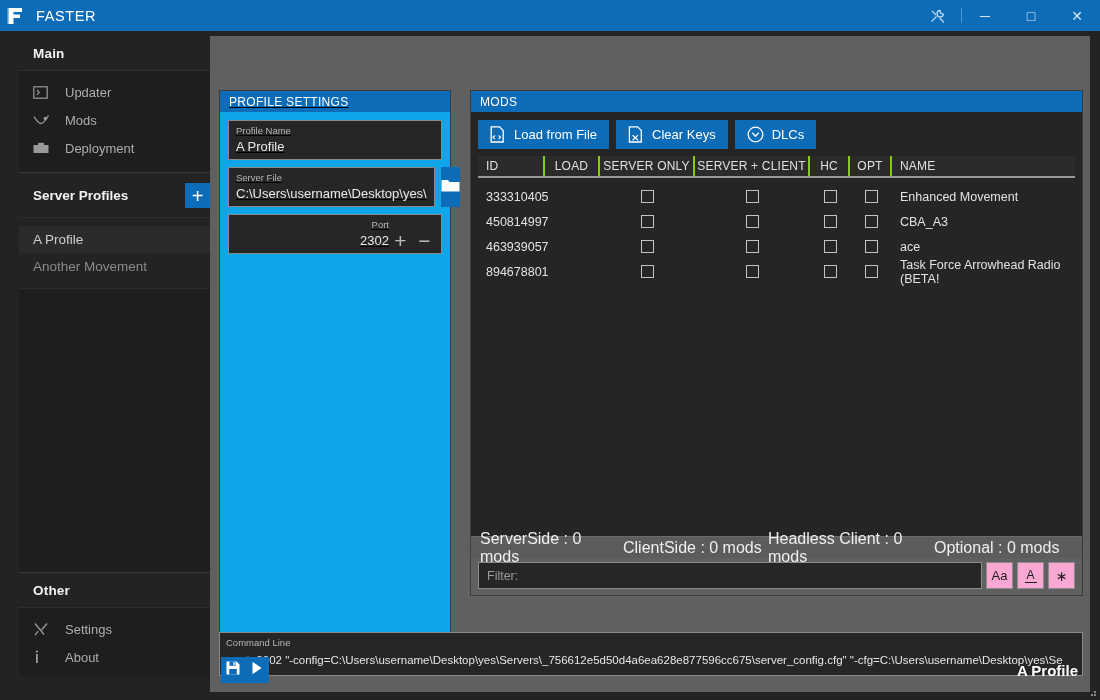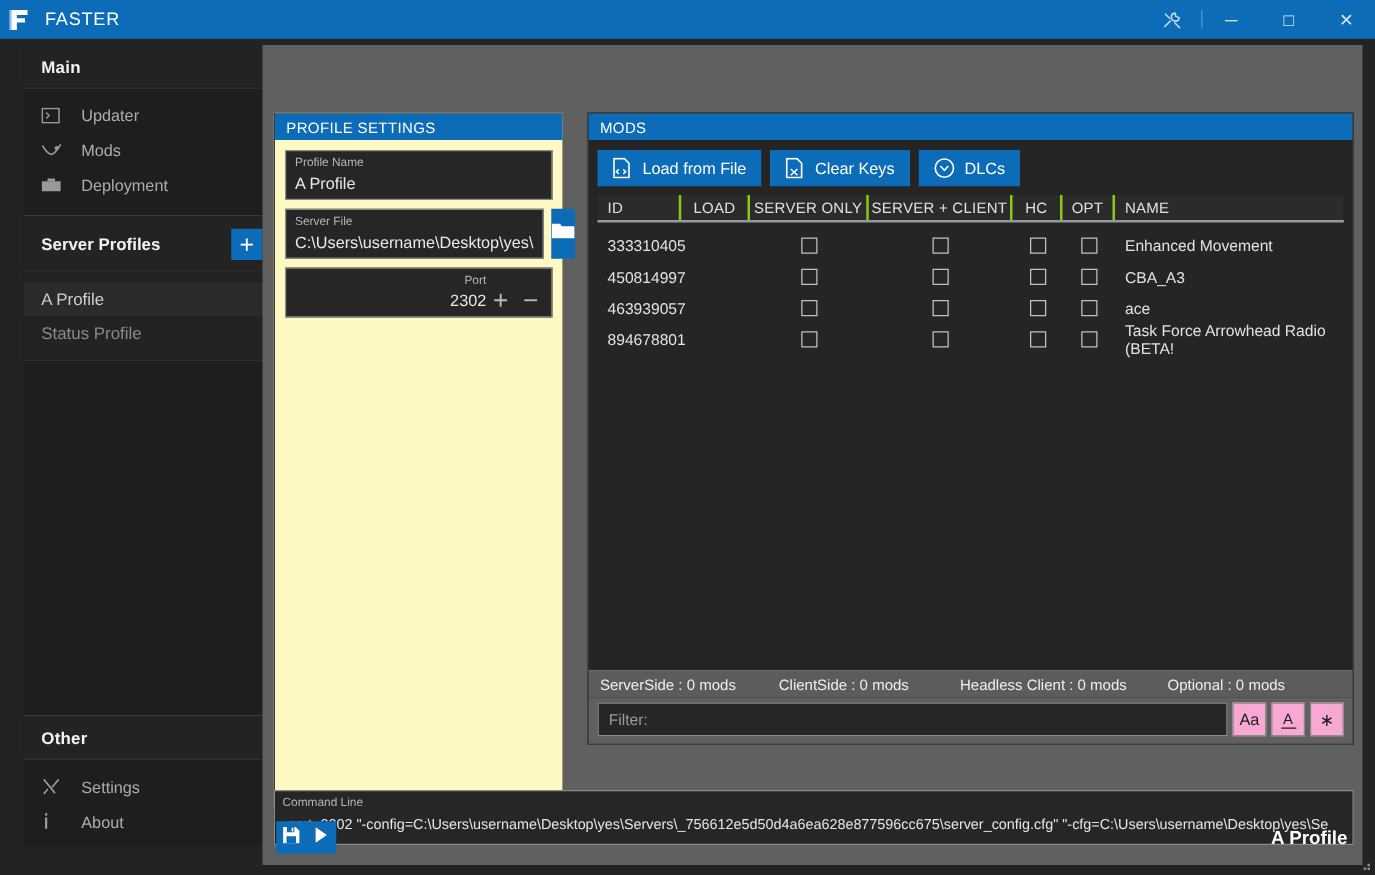--- a/index.html
+++ b/index.html
@@ -78,21 +78,21 @@
     position: absolute; left: 8px; top: 4px; height: 52px;
     background: #2b2b2b; border: 1px solid #555;
     display: flex; align-items: center; padding: 0 10px;
   }
   .tab { font-size: 25px; color: #8c8c8c; padding: 0 8px; letter-spacing: .2px; }
   .tab.active { color: #3f93d8; }
 
   
   .panel-left {
     position: absolute; left: 9px; top: 54px; width: 232px; height: 556px;
-    background: #fef9c3; border: 1px solid #3c3c3c;
+    background: #0ea5e9; border: 1px solid #3c3c3c; text-decoration: underline;
   }
   .panel-right {
     position: absolute; left: 260px; top: 54px; width: 613px; height: 506px;
     background: #252525; border: 1px solid #3c3c3c;
   }
   .panel-hdr {
     height: 21px; background: #0d6cb8; color: #fff;
     font-size: 12px; display: flex; align-items: center; padding-left: 9px;
     letter-spacing: .3px;
   }
@@ -145,21 +145,21 @@
   .col-so { width: 95px; }
   .col-sc { width: 115px; }
   .col-hc { width: 40px; }
   .col-opt { width: 42px; }
   .col-name { flex: 1; }
 
   
   .mods-footer { position: absolute; left: 0; bottom: 0; width: 100%; }
   .counts {
     display: flex; height: 22px; align-items: center; background: #5c5c5c;
-    border-top: 1px solid #6b6b6b; color: #efefef; font-size: 12px;
+    border-top: 1px solid #6b6b6b; color: #efefef; font-size: 16px;
   }
   .counts span { display: block; }
   .c1 { padding-left: 9px; width: 152px; }
   .c2 { width: 145px; }
   .c3 { width: 166px; }
   .filter-row { display: flex; gap: 4px; padding: 4px 7px 6px 7px; background: #606060; }
   .filter-input {
     flex: 1; height: 27px; background: #262626; border: 1px solid #8b8b8b;
     color: #9b9b9b; font-size: 12.5px; display: flex; align-items: center; padding-left: 8px;
   }
@@ -262,21 +262,21 @@
     <div class="divider"></div>
 
     <div class="profiles-head">
       <span class="t">Server Profiles</span>
       <span class="plus-btn">+</span>
     </div>
 
     <div class="profiles-block">
       <div class="profile-list">
         <div class="profile-item sel">A Profile</div>
-        <div class="profile-item dim">Status Profile</div>
+        <div class="profile-item dim">Another Movement</div>
       </div>
     </div>
 
     <div class="side-bottom">
       <div class="divider2"></div>
       <div class="side-head">Other</div>
       <div class="side-group">
         <div class="side-item">
           <span class="ico">
             <svg width="16" height="15" viewBox="0 0 16 15" fill="none" stroke="#9a9a9a" stroke-width="1.3">

